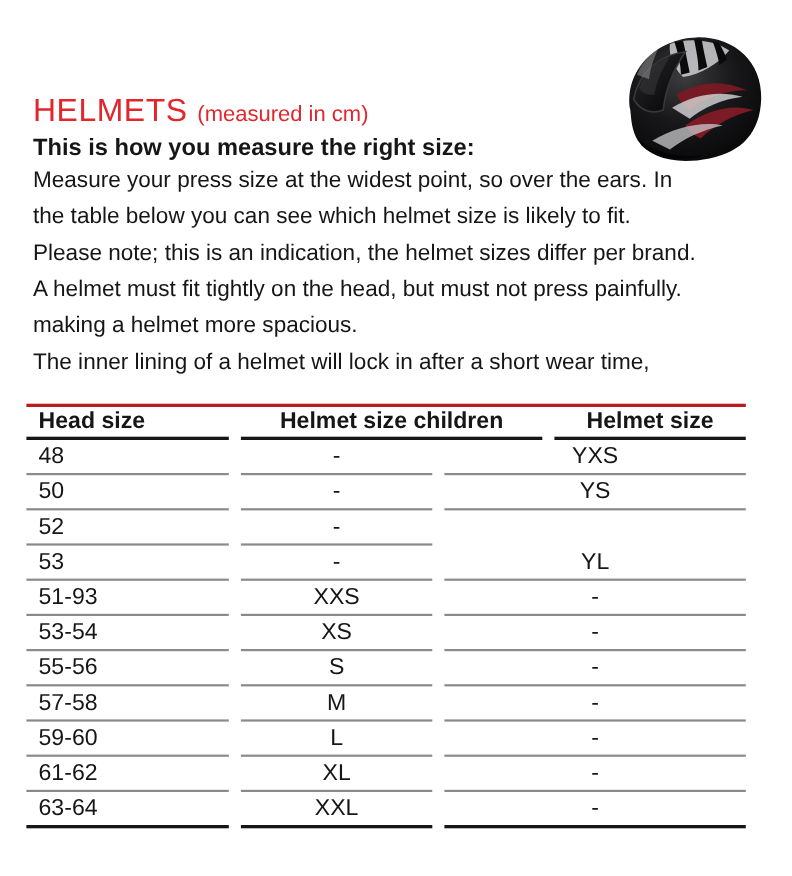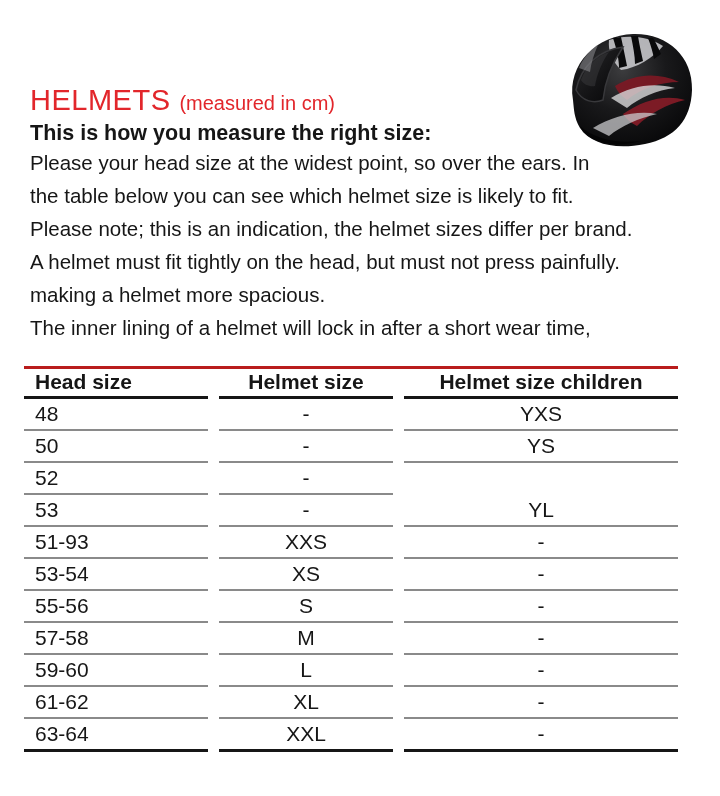--- a/index.html
+++ b/index.html
@@ -88,33 +88,33 @@
   <div class="content">
 
     <h1 class="page-title">
       <span class="title-main">HELMETS</span>
       <span class="title-suffix">(measured in cm)</span>
     </h1>
 
     <div class="intro-heading">This is how you measure the right size:</div>
 
     <div class="body-text" id="body-lines">
-        <div class="body-line">Please your head size at the widest point, so over the ears. In</div>
+        <div class="body-line">Measure your press size at the widest point, so over the ears. In</div>
         <div class="body-line">the table below you can see which helmet size is likely to fit.</div>
         <div class="body-line">Please note; this is an indication, the helmet sizes differ per brand.</div>
         <div class="body-line">A helmet must fit tightly on the head, but must not press painfully.</div>
         <div class="body-line">making a helmet more spacious.</div>
         <div class="body-line">The inner lining of a helmet will lock in after a short wear time,</div>
       </div>
 
     <div class="size-table" id="size-table">
         <div class="trow head">
           <div class="cell c0">Head size</div>
+          <div class="cell c2">Helmet size children</div>
           <div class="cell c1">Helmet size</div>
-          <div class="cell c2">Helmet size children</div>
         </div>
         <div class="trow data">
           <div class="cell c0">48</div>
           <div class="cell c1">-</div>
           <div class="cell c2">YXS</div>
         </div>
         <div class="trow data">
           <div class="cell c0">50</div>
           <div class="cell c1">-</div>
           <div class="cell c2">YS</div>

